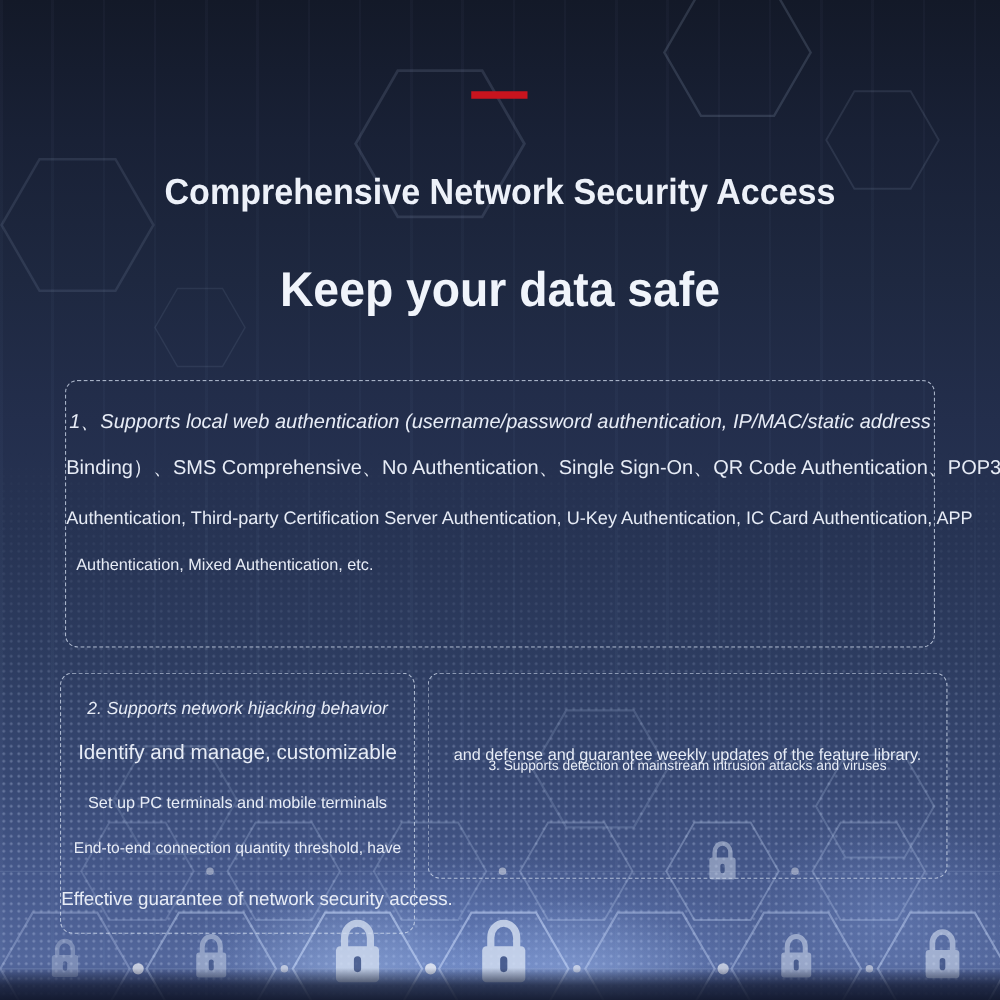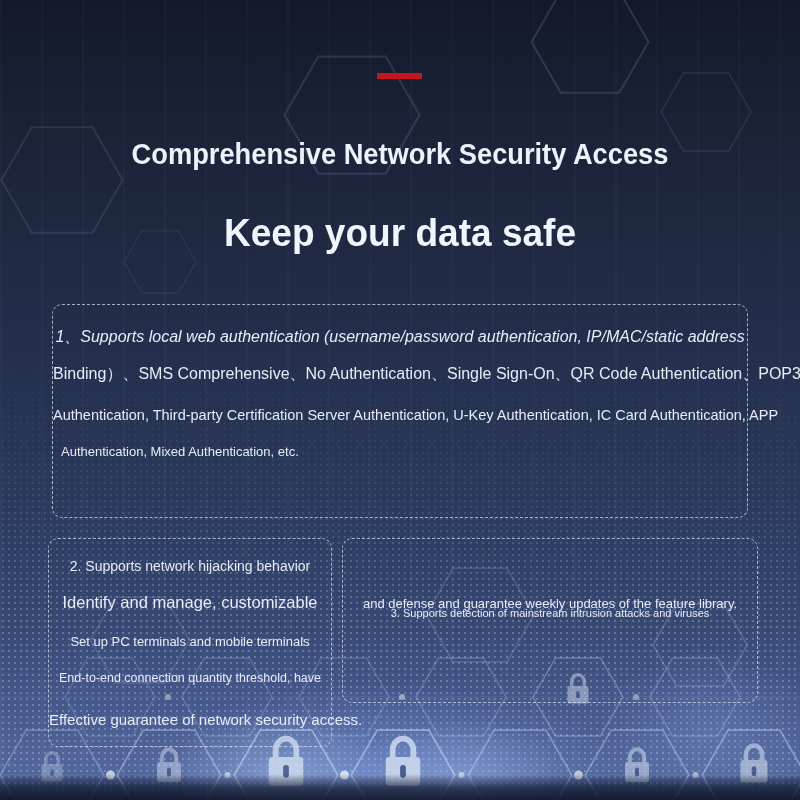--- a/index.html
+++ b/index.html
@@ -44,21 +44,21 @@
 
   .box{position:absolute;border:1px dashed rgba(213,223,240,0.75);border-radius:10px;}
   .box1{left:52px;top:304px;width:694px;height:212px;}
   .box2{left:48px;top:538px;width:282px;height:207px;}
   .box3{left:342px;top:538px;width:414px;height:163px;}
   .bl{position:absolute;left:0;width:100%;text-align:center;color:#e7ecf6;white-space:nowrap;}
   .box1 .l1{top:22px;font-size:16px;font-style:italic;}
   .box1 .l2{top:59px;font-size:16px;}
   .box1 .l3{top:102px;font-size:14.5px;text-align:center;}
   .box1 .l4{top:139px;font-size:13px;text-align:right;left:8px;width:auto;}
-  .box2 .l1{top:19px;font-size:14px;}
+  .box2 .l1{top:19px;font-size:14px;font-style:italic;}
   .box2 .l2{top:54px;font-size:16.5px;}
   .box2 .l3{top:95px;font-size:13px;}
   .box2 .l4{top:132px;font-size:12.5px;}
   .box2 .l5{top:172px;font-size:15px;}
   .box3 .l1{top:24px;font-size:11px;margin-top:44px;}
   .box3 .l2{top:57px;font-size:13px;}
 </style>
 </head>
 <body>
 

